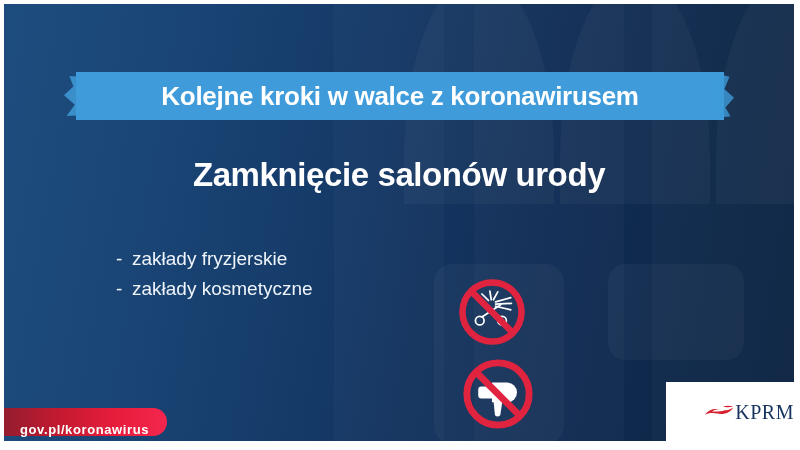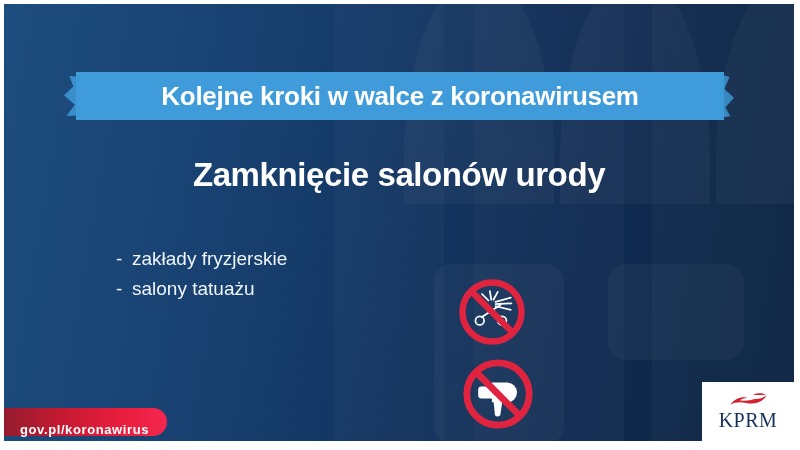--- a/index.html
+++ b/index.html
@@ -164,23 +164,24 @@
   }
   
   .kprm {
     position: absolute;
     right: 0px;
     top: 378px;
     width: 92px;
     height: 59px;
     background: #ffffff;
     display: flex;
-    flex-direction: column;
+    flex-direction: row;
     align-items: center;
     justify-content: center;
+    padding-left: 36px;
   }
   .kprm-mark { width: 42px; height: 17px; display: block; }
   .kprm-text {
     margin-top: 1px;
     color: #16335e;
     font-family: "Liberation Serif", serif;
     font-size: 20px;
     letter-spacing: 0.5px;
     line-height: 21px;
   }
@@ -203,21 +204,21 @@
     </div>
 
     <div class="banner">
       <span class="banner-text">Kolejne kroki w walce z koronawirusem</span>
     </div>
 
     <div class="main-title">Zamknięcie salonów urody</div>
 
     <ul class="list">
       <li><span class="dash">-</span><span>zakłady fryzjerskie</span></li>
-      <li><span class="dash">-</span><span>salony tatuażu</span></li>
+      <li><span class="dash">-</span><span>zakłady kosmetyczne</span></li>
     </ul>
 
     <div class="icon-stack">
 
       <div class="no-icon">
         <svg viewBox="0 0 100 100" aria-hidden="true">
           <circle cx="50" cy="50" r="41" fill="none" stroke="#e0243f" stroke-width="9"></circle>
           <g stroke="#ffffff" stroke-width="2.4" fill="none" stroke-linecap="round">
             <path d="M36 40 L62 57"></path>
             <path d="M62 40 L36 57"></path>

